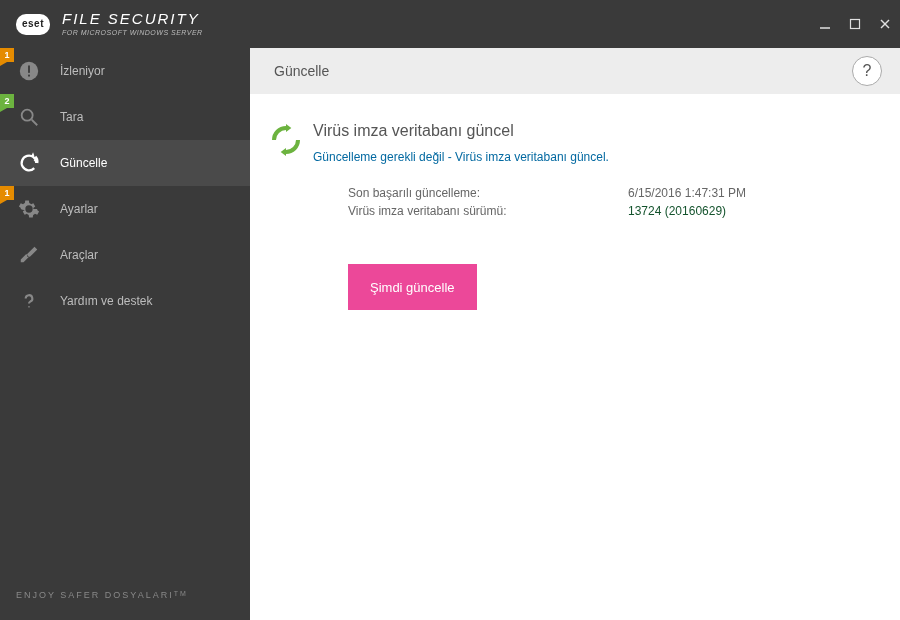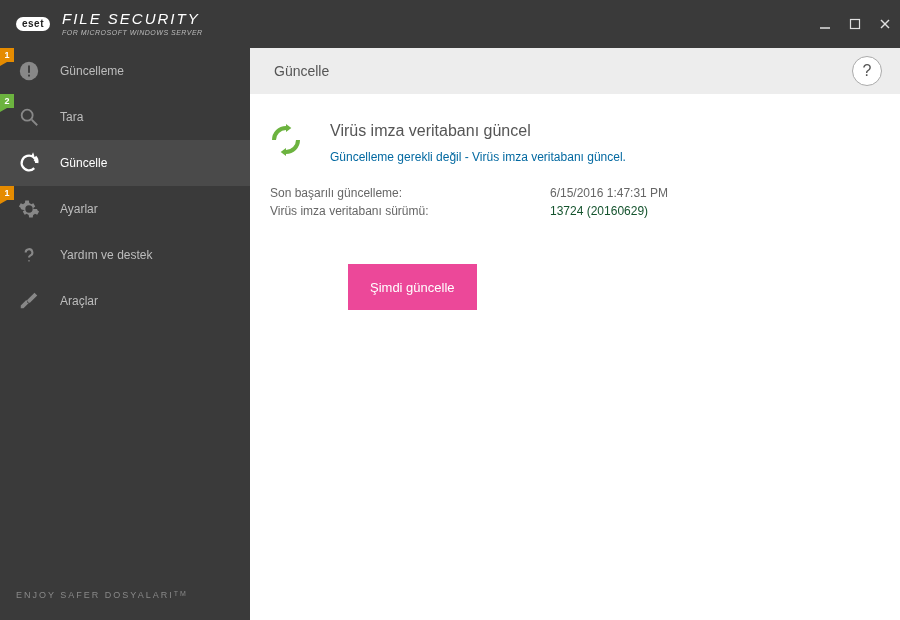--- a/index.html
+++ b/index.html
@@ -1,20 +1,20 @@
 <!DOCTYPE html>
 <html><head>
   <meta charset="utf-8">
   <style>
     * { margin: 0; padding: 0; box-sizing: border-box; font-family: "Segoe UI", Arial, sans-serif; }
     body { width: 900px; height: 620px; overflow: hidden; background: #fff; }
     .window { width: 100%; height: 100%; display: flex; flex-direction: column; }
     
     .titlebar { height: 48px; background: #3a3a3a; display: flex; align-items: center; padding: 0 0 0 16px; position: relative; color: #fff; }
-    .logo-pill { background: #fff; color: #222; height: 14px; line-height: 20px; padding: 0 6px; border-radius: 10px; font-size: 10px; font-weight: 800; letter-spacing: 0.5px; margin-right: 12px; display:flex; align-items:center;}
+    .logo-pill { background: #fff; color: #222; height: 21px; line-height: 20px; padding: 0 6px; border-radius: 10px; font-size: 10px; font-weight: 800; letter-spacing: 0.5px; margin-right: 12px; display:flex; align-items:center;}
     .title-main { font-size: 15px; font-weight: 300; letter-spacing: 2px; }
     .title-sub { font-size: 7px; letter-spacing: 0.5px; color: #bbb; margin-top: 1px; }
     .title-text { display: flex; flex-direction: column; line-height: 1.1; font-style: italic; }
     .win-controls { position: absolute; right: 8px; top: 0; height: 100%; display: flex; align-items: center; gap: 16px; color: #e0e0e0; }
     .win-btn { width: 14px; height: 14px; display: flex; align-items: center; justify-content: center; cursor: pointer; }
     
     .body-row { flex: 1; display: flex; min-height: 0; }
     
     .sidebar { width: 250px; background: #3a3a3a; display: flex; flex-direction: column; position: relative; }
     .side-item { height: 46px; display: flex; align-items: center; padding-left: 18px; gap: 20px; color: #bdbdbd; font-size: 12px; cursor: pointer; position: relative; }
@@ -27,25 +27,25 @@
     .badge.green { background: #6cb33f; }
     .badge.green::after { content:""; position:absolute; bottom:-4px; left:0; border-left:7px solid #6cb33f; border-right:7px solid transparent; border-bottom:4px solid transparent; width:0;height:0;}
     .side-footer { margin-top: auto; padding: 20px 16px; color: #888; font-size: 9px; letter-spacing: 2px; }
     .side-footer .tm { font-size: 7px; vertical-align: top;}
     
     .content { flex: 1; display: flex; flex-direction: column; background: #fff; }
     .content-header { height: 46px; background: #ededed; display: flex; align-items: center; padding: 0 24px; position: relative; }
     .content-title { font-size: 14px; color: #555; }
     .help-circle { position: absolute; right: 18px; top: 50%; transform: translateY(-50%); width: 30px; height: 30px; border: 1px solid #aaa; border-radius: 50%; display: flex; align-items: center; justify-content: center; font-size: 16px; color: #555; cursor: pointer; background:#fff;}
     .content-body { padding: 28px 20px 0 20px; }
-    .status-row { display: flex; align-items: flex-start; gap: 28px; margin-bottom: 18px; }
+    .status-row { display: flex; align-items: flex-start; gap: 11px; margin-bottom: 18px; }
     .status-icon-wrap { width: 32px; height: 32px; display:flex; align-items:center; justify-content:center; color:#6cb33f; flex-shrink:0; margin-top:2px;}
     .status-title { font-size: 16px; color: #555; margin-bottom: 10px; }
     .status-desc { font-size: 12px; color: #0369a1; }
-    .details { margin-top: 22px; font-size: 12px; color: #666; }
+    .details { margin-left: 78px; margin-top: 22px; font-size: 12px; color: #666; }
     .detail-row { display: flex; margin-bottom: 4px; }
     .detail-label { width: 280px; }
     .detail-value.link { color: #14532d; cursor: pointer; }
     .update-btn { margin-left: 78px; margin-top: 42px; background: #ec4899; color: #fff; border: none; height: 46px; padding: 0 22px; font-size: 13px; cursor: pointer; }
   </style>
 </head>
 <body>
 <div class="window">
 
   <div class="titlebar">
@@ -81,21 +81,21 @@
 
       <div class="side-item">
         <span class="badge orange">1</span>
         <span class="side-icon">
           <svg width="22" height="22" viewBox="0 0 24 24">
               <circle cx="12" cy="12" r="10" fill="currentColor"></circle>
               <rect x="11" y="6" width="2" height="8" fill="#3a3a3a"></rect>
               <rect x="11" y="16" width="2" height="2" fill="#3a3a3a"></rect>
             </svg>
         </span>
-        <span>Güncelleme</span>
+        <span>İzleniyor</span>
       </div>
 
 
       <div class="side-item">
         <span class="badge green">2</span>
         <span class="side-icon">
           <svg width="22" height="22" viewBox="0 0 24 24" fill="none" stroke="currentColor" stroke-width="2">
               <circle cx="10" cy="10" r="6"></circle>
               <line x1="15" y1="15" x2="21" y2="21"></line>
             </svg>
@@ -121,35 +121,35 @@
           <svg width="22" height="22" viewBox="0 0 24 24" fill="currentColor">
               <path d="M12 8a4 4 0 1 0 0 8 4 4 0 0 0 0-8zm9 4a7 7 0 0 1-.1 1.2l2.1 1.6-2 3.5-2.5-1a7 7 0 0 1-2 1.2l-.4 2.7h-4l-.4-2.7a7 7 0 0 1-2-1.2l-2.5 1-2-3.5 2.1-1.6A7 7 0 0 1 3 12a7 7 0 0 1 .1-1.2L1 9.2l2-3.5 2.5 1a7 7 0 0 1 2-1.2L7.9 2.8h4l.4 2.7a7 7 0 0 1 2 1.2l2.5-1 2 3.5-2.1 1.6c.1.4.1.8.1 1.2z"></path>
               <circle cx="12" cy="12" r="3" fill="#3a3a3a"></circle>
             </svg>
         </span>
         <span>Ayarlar</span>
       </div>
 
       <div class="side-item">
         <span class="side-icon">
+          <svg width="22" height="22" viewBox="0 0 24 24" fill="currentColor">
+              <path d="M21 6l-3-3-8 8v3h3l8-8zM3 17l6-6 3 3-6 6H3v-3z"></path>
+            </svg>
+        </span>
+        <span>Araçlar</span>
+      </div>
+
+      <div class="side-item">
+        <span class="side-icon">
           <svg width="20" height="20" viewBox="0 0 24 24" fill="none" stroke="currentColor" stroke-width="2.5">
               <path d="M8 9a4 4 0 1 1 5.5 3.7c-1 .5-1.5 1.3-1.5 2.3"></path>
               <circle cx="12" cy="19" r="1" fill="currentColor" stroke="none"></circle>
             </svg>
         </span>
         <span>Yardım ve destek</span>
-      </div>
-
-      <div class="side-item">
-        <span class="side-icon">
-          <svg width="22" height="22" viewBox="0 0 24 24" fill="currentColor">
-              <path d="M21 6l-3-3-8 8v3h3l8-8zM3 17l6-6 3 3-6 6H3v-3z"></path>
-            </svg>
-        </span>
-        <span>Araçlar</span>
       </div>
 
       <div class="side-footer">
         <span>ENJOY SAFER DOSYALARI</span><span class="tm">TM</span>
       </div>
     </div>
 
     <div class="content">
       <div class="content-header">
         <span class="content-title">Güncelle</span>

